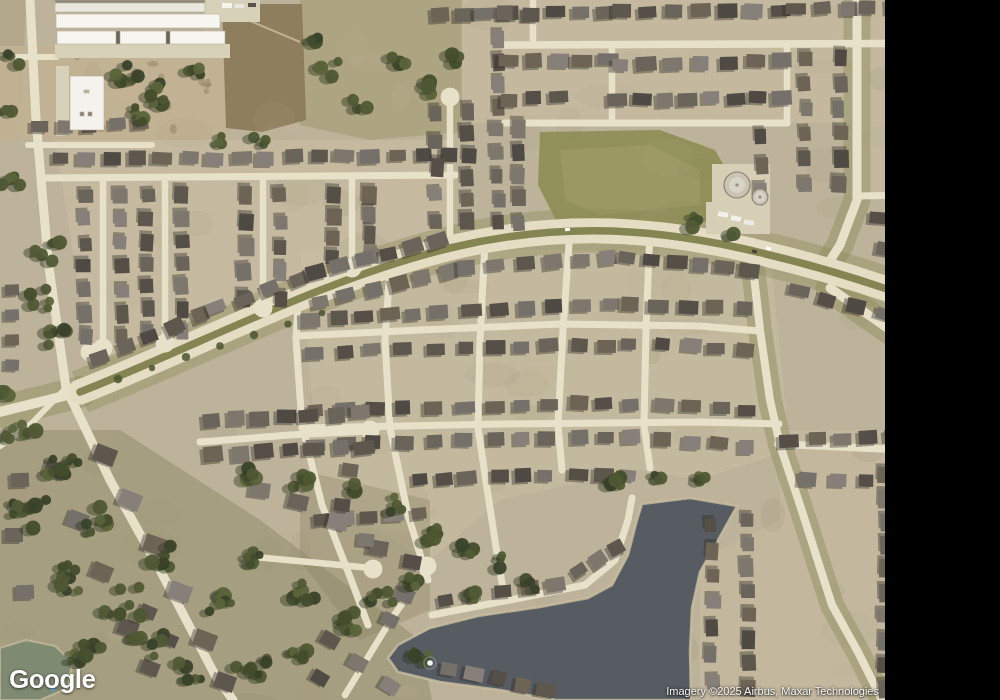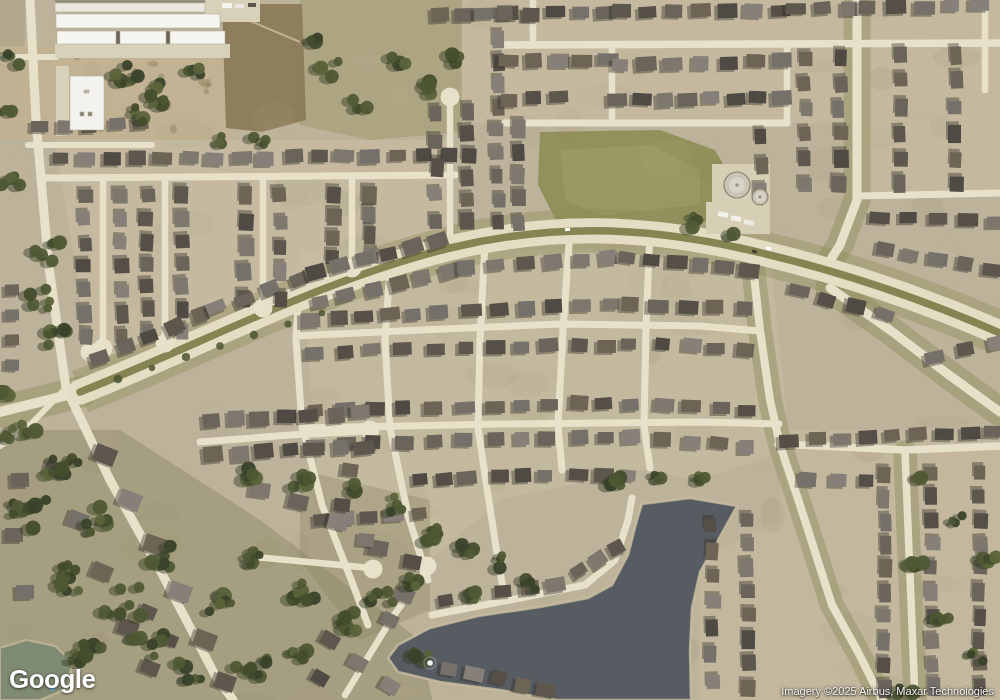--- a/index.html
+++ b/index.html
@@ -1,16 +1,16 @@
 <!DOCTYPE html>
 <html><head>
 <meta charset="utf-8">
 <style>
   html,body{margin:0;padding:0;background:#000;}
-  .map-wrap{position:relative;width:1000px;height:700px;overflow:hidden;
+  .map-wrap{position:relative;width:885px;height:700px;overflow:hidden;
     font-family:"Liberation Sans",sans-serif;background:#bdb29a;}
   .map-wrap svg{position:absolute;left:0;top:0;display:block;}
   .google-logo{position:absolute;left:9px;bottom:5px;color:#fff;
     font-family:"Liberation Sans",sans-serif;font-size:26px;font-weight:700;
     letter-spacing:-0.5px;text-shadow:0 1px 3px rgba(0,0,0,.55),0 0 2px rgba(0,0,0,.4);
     cursor:pointer;user-select:none;}
   .attribution{position:absolute;right:6px;bottom:3px;color:#f4f4f4;
     font-family:"Liberation Sans",sans-serif;font-size:11px;
     text-shadow:0 0 3px rgba(0,0,0,.8),0 1px 2px rgba(0,0,0,.7);user-select:none;}
 </style>

